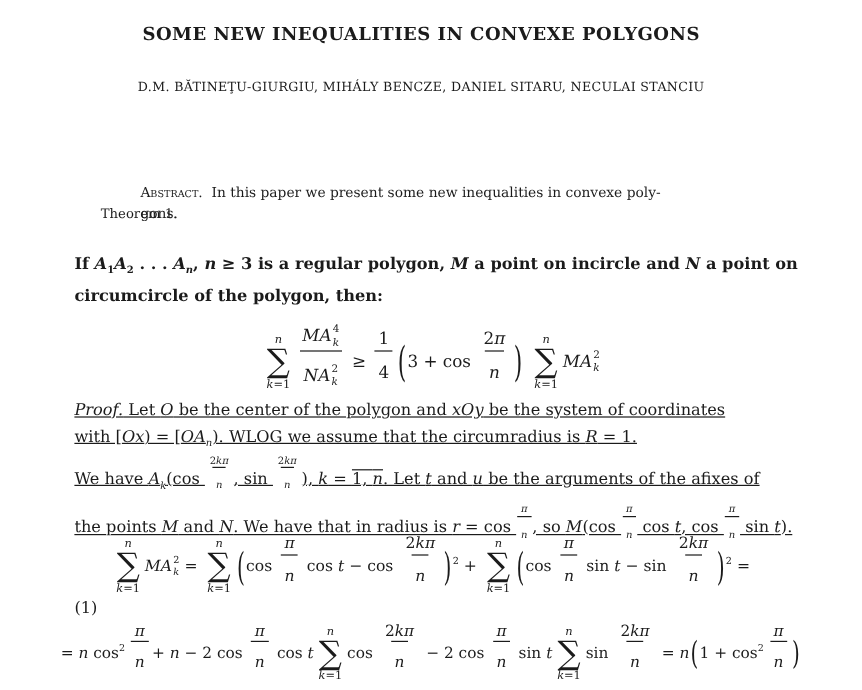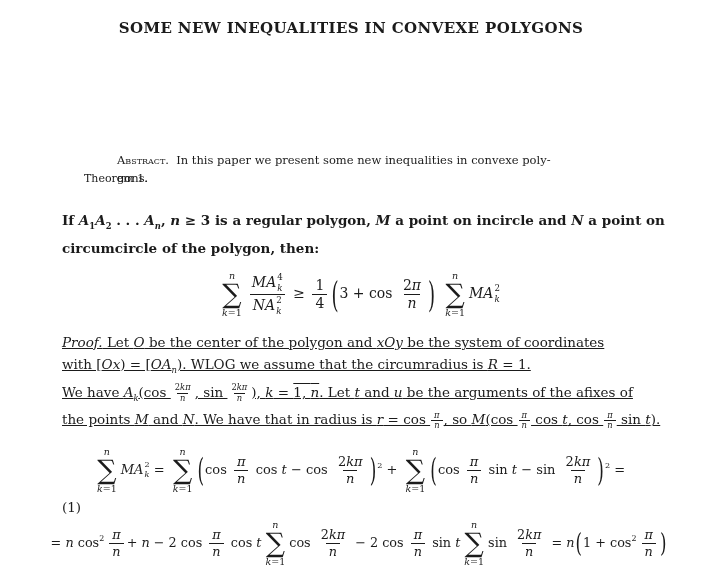--- a/index.html
+++ b/index.html
@@ -10,21 +10,21 @@
   .rm, .v, .sc, .ol { white-space: pre; }
   .v { font-style: italic; }
   .sc { font-variant: small-caps; }
   .sup { vertical-align: super; font-size: 0.62em; white-space: pre; }
   .sub { vertical-align: sub; font-size: 0.62em; white-space: pre; }
   .supsub { display: inline-flex; flex-direction: column; align-items: flex-start;
             vertical-align: middle; font-size: 0.62em; line-height: 1.25; margin-left: 1px; }
   .frac { display: inline-flex; flex-direction: column; align-items: center;
           vertical-align: middle; margin: 0 3px; line-height: 1.2; text-align: center; }
   .fnum { padding: 0 3px; }
-  .fden { border-top: 1px solid #1b1b1b; padding: 0 3px; }
+  .fden { border-top: 1px solid #1b1b1b; padding: 10px 3px; }
   .ifrac { font-size: 0.62em; margin: 0 1px; line-height: 1.15; }
   .sum { display: inline-flex; flex-direction: column; align-items: center;
          vertical-align: middle; margin: 0 4px; line-height: 1; }
   .slim { font-size: 9.5px; line-height: 1.2; }
   .sigma { font-size: 27px; line-height: 0.95; }
   .paren { display: inline-block; vertical-align: middle; font-size: 1.3em;
            transform-origin: center; padding: 0 1px; }
   .ol { text-decoration: overline; }
   .sp { display: inline-block; }
 
@@ -43,20 +43,21 @@
   #eq1 { top: 270px; font-size: 14px; }
   #eq2 { top: 446px; font-size: 13px; }
   #eq3 { top: 519px; font-size: 12.8px; }
   .eqnum { position: absolute; top: 499px; left: 62px; font-size: 13.5px; }
 </style>
 </head>
 <body>
 
 <div class="page">
   <div class="title">SOME NEW INEQUALITIES IN CONVEXE POLYGONS</div>
+  <div class="authors">D.M. BĂTINEŢU-GIURGIU, MIHÁLY BENCZE, DANIEL SITARU, NECULAI STANCIU</div>
 
   <div class="abstract">
     <div><span class="sc">Abstract.</span><span class="rm">  In this paper we present some new inequalities in convexe poly-</span></div>
     <div><span class="rm">gons.</span></div>
   </div>
 
   <div class="thm-head">Theorem 1.</div>
 
   <div class="thm-body">
     <div><span class="rm">If </span><span class="rm"><span class="v">A</span></span><span class="sub"><span class="rm">1</span></span><span class="rm"><span class="v">A</span></span><span class="sub"><span class="rm">2</span></span><span class="rm"> . . . </span><span class="rm"><span class="v">A</span></span><span class="sub"><span class="v">n</span></span><span class="rm"><span class="rm">, </span><span class="v">n</span><span class="rm"> ≥ 3</span></span><span class="rm"> is a regular polygon, </span><span class="rm"><span class="v">M</span></span><span class="rm"> a point on incircle and </span><span class="rm"><span class="v">N</span></span><span class="rm"> a point on</span></div>

